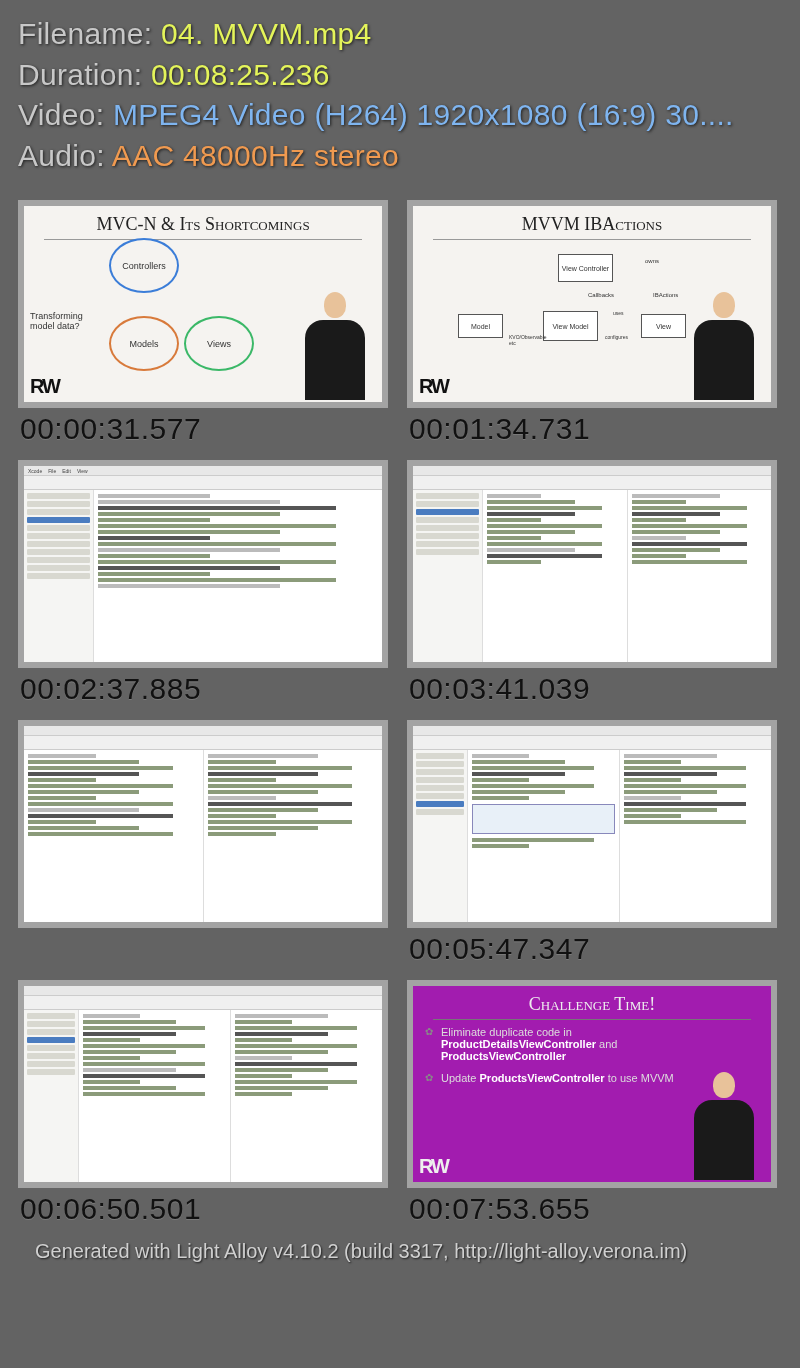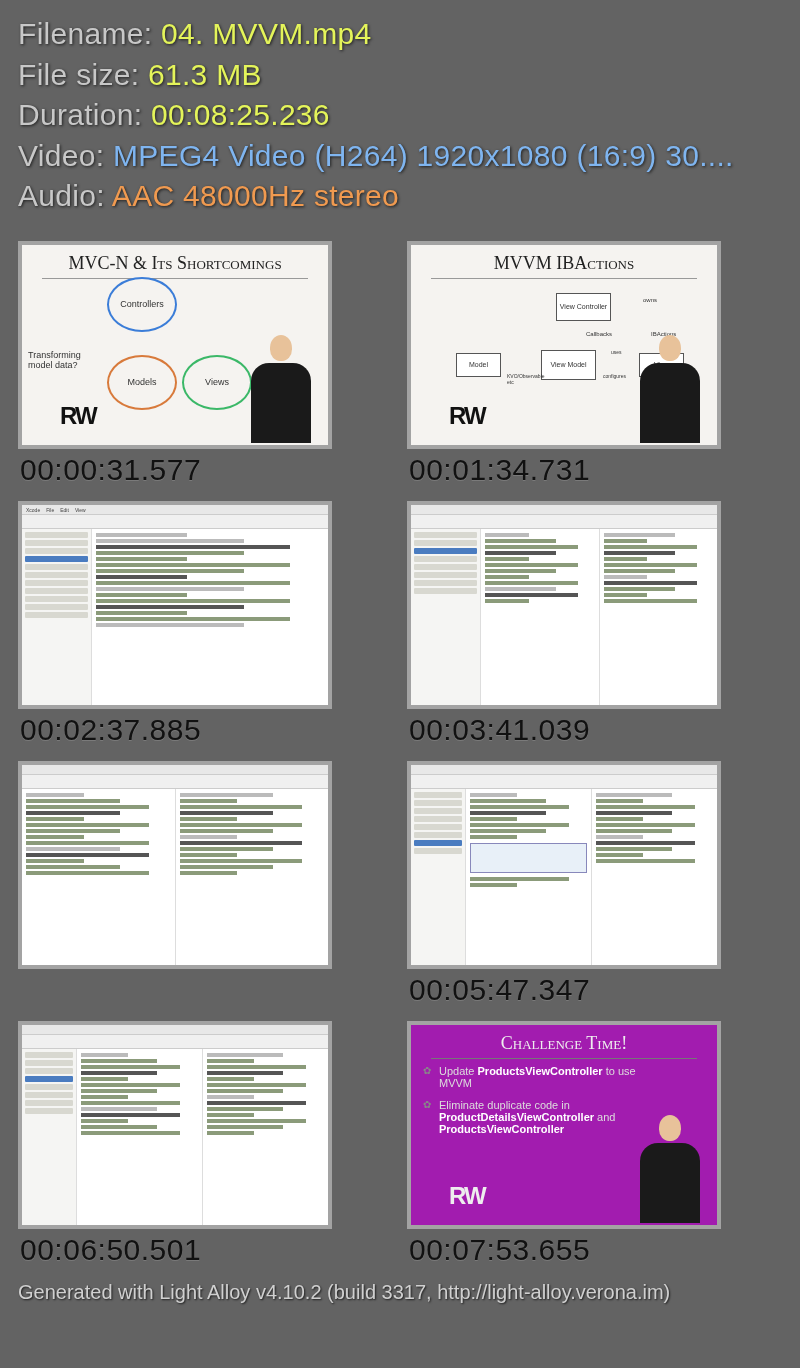--- a/index.html
+++ b/index.html
@@ -38,36 +38,36 @@
   display: grid;
   grid-template-columns: 1fr 1fr;
   gap: 14px 14px;
   padding: 14px 18px 6px 18px;
 }
 .thumb-cell {
   display: flex;
   flex-direction: column;
 }
 .thumb {
-  width: 314px;
+  width: 370px;
   height: 208px;
   background: #f5f3f0;
-  border: 4px solid #a3a3a3;
+  border: 6px solid #a3a3a3;
   position: relative;
   overflow: hidden;
 }
 .timestamp {
   font-size: 30px;
   color: #111;
   text-shadow: 0 1px 0 rgba(255,255,255,0.15);
   padding: 4px 2px 0 2px;
   letter-spacing: 0.5px;
 }
 .footer {
-  padding: 8px 18px;
+  padding: 8px 35px;
   font-size: 20px;
   color: #d0d0d0;
   text-shadow: 1px 1px 2px rgba(0,0,0,0.7);
 }
 
 .pres-title {
   font-family: Georgia, serif;
   font-variant: small-caps;
   font-size: 18px;
   text-align: center;
@@ -92,28 +92,27 @@
 }
 .person .body {
   width: 60px;
   height: 80px;
   background: #1a1a1a;
   border-radius: 18px 18px 0 0;
   margin: 2px auto 0;
 }
 .logo-rw {
   position: absolute;
-  bottom: 15px;
+  bottom: 4px;
   left: 6px;
   font-weight: 900;
-  font-size: 24px;
+  font-size: 20px;
   color: #111;
   font-family: Arial Black, sans-serif;
   letter-spacing: -2px;
-  margin-left: 32px;
 }
 .circ {
   position: absolute;
   border: 2px solid;
   border-radius: 50%;
   font-size: 9px;
   display: flex;
   align-items: center;
   justify-content: center;
   color: #333;
@@ -208,23 +207,20 @@
 }
 .ch-item b { color: #fff; }
 .challenge .logo-rw { color: #eee; }
 </style>
 </head>
 <body>
 
 <div class="header">
   <div class="header-row">
     <span class="label">Filename: </span><span class="val-yellow">04. MVVM.mp4</span>
-  </div>
-  <div class="header-row">
-    <span class="label">File size: </span><span class="val-yellow">61.3 MB</span>
   </div>
   <div class="header-row">
     <span class="label">Duration: </span><span class="val-yellow">00:08:25.236</span>
   </div>
   <div class="header-row">
     <span class="label">Video: </span><span class="val-blue">MPEG4 Video (H264) 1920x1080 (16:9) 30....</span>
   </div>
   <div class="header-row">
     <span class="label">Audio: </span><span class="val-orange">AAC 48000Hz stereo</span>
   </div>
@@ -501,24 +497,24 @@
         </div>
       </div>
     </div>
     <div class="timestamp">00:06:50.501</div>
   </div>
 
   <div class="thumb-cell">
     <div class="thumb challenge">
       <div class="pres-title">Challenge Time!</div>
       <div class="ch-item">
+        <span>Eliminate duplicate code in </span><b>ProductDetailsViewController</b><span> and </span><b>ProductsViewController</b>
+      </div>
+      <div class="ch-item">
         <span>Update </span><b>ProductsViewController</b><span> to use MVVM</span>
-      </div>
-      <div class="ch-item">
-        <span>Eliminate duplicate code in </span><b>ProductDetailsViewController</b><span> and </span><b>ProductsViewController</b>
       </div>
       <div class="person">
           <div class="head"></div>
           <div class="body"></div>
         </div>
       <div class="logo-rw">RW</div>
     </div>
     <div class="timestamp">00:07:53.655</div>
   </div>
 

